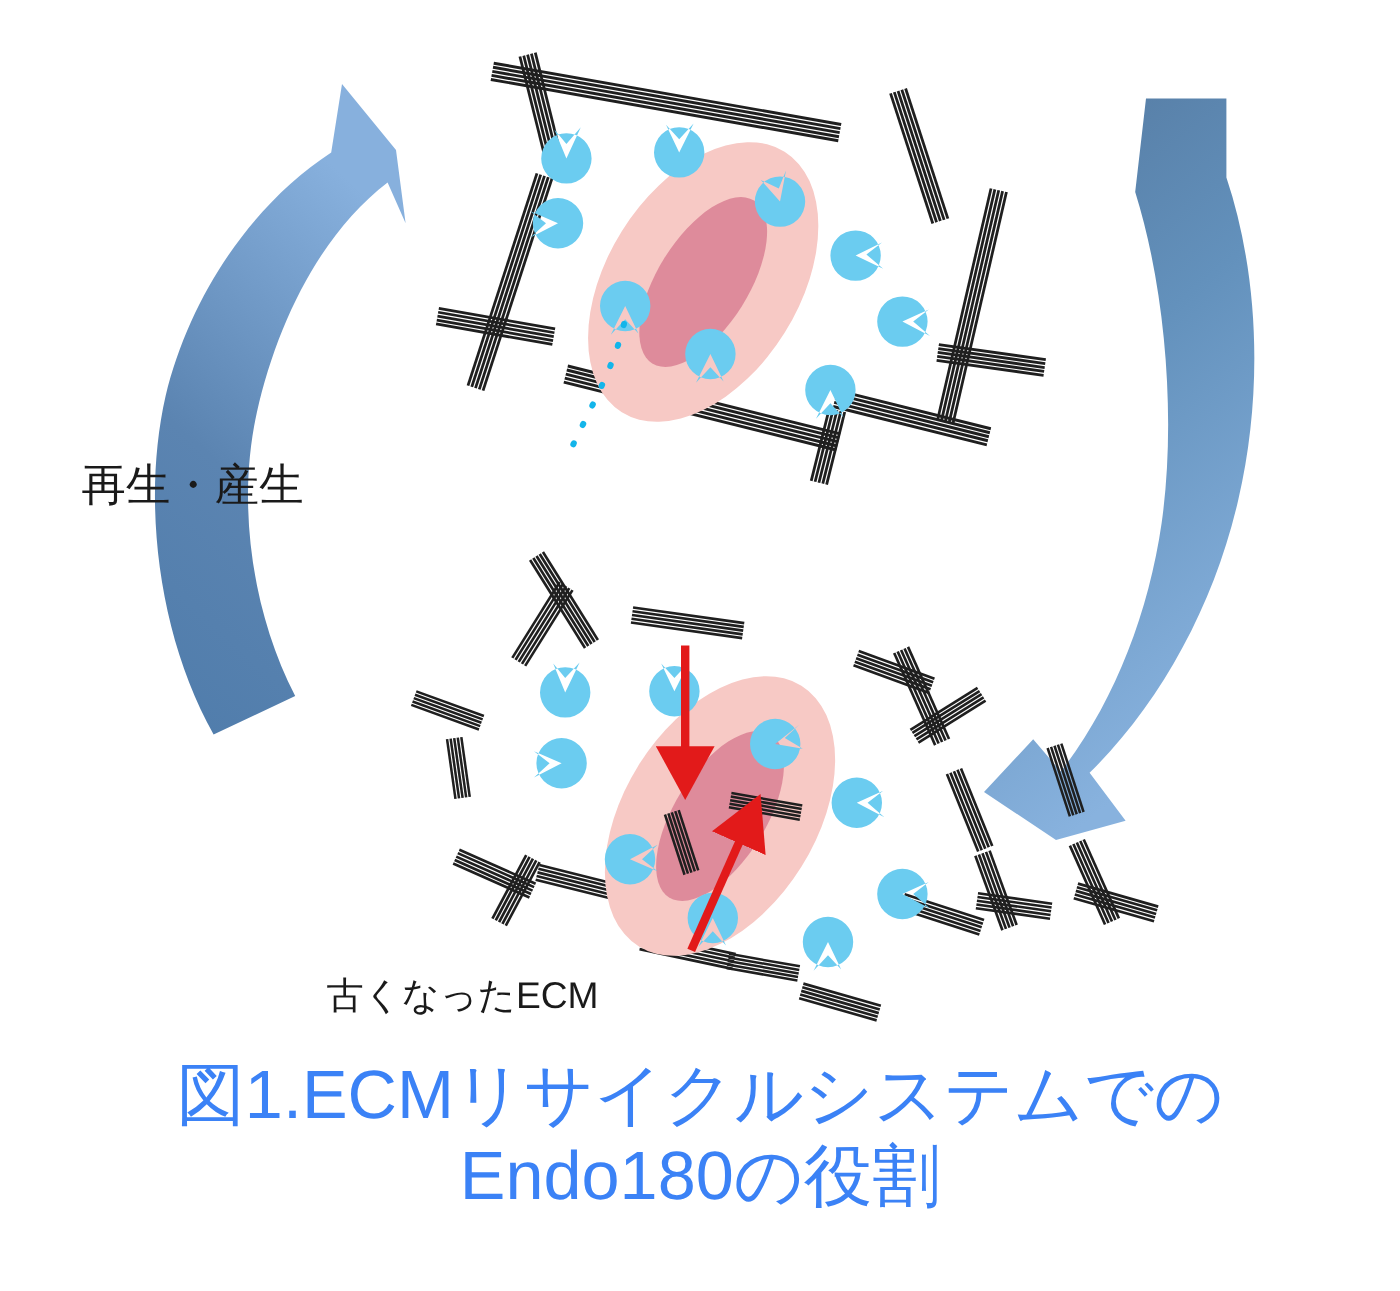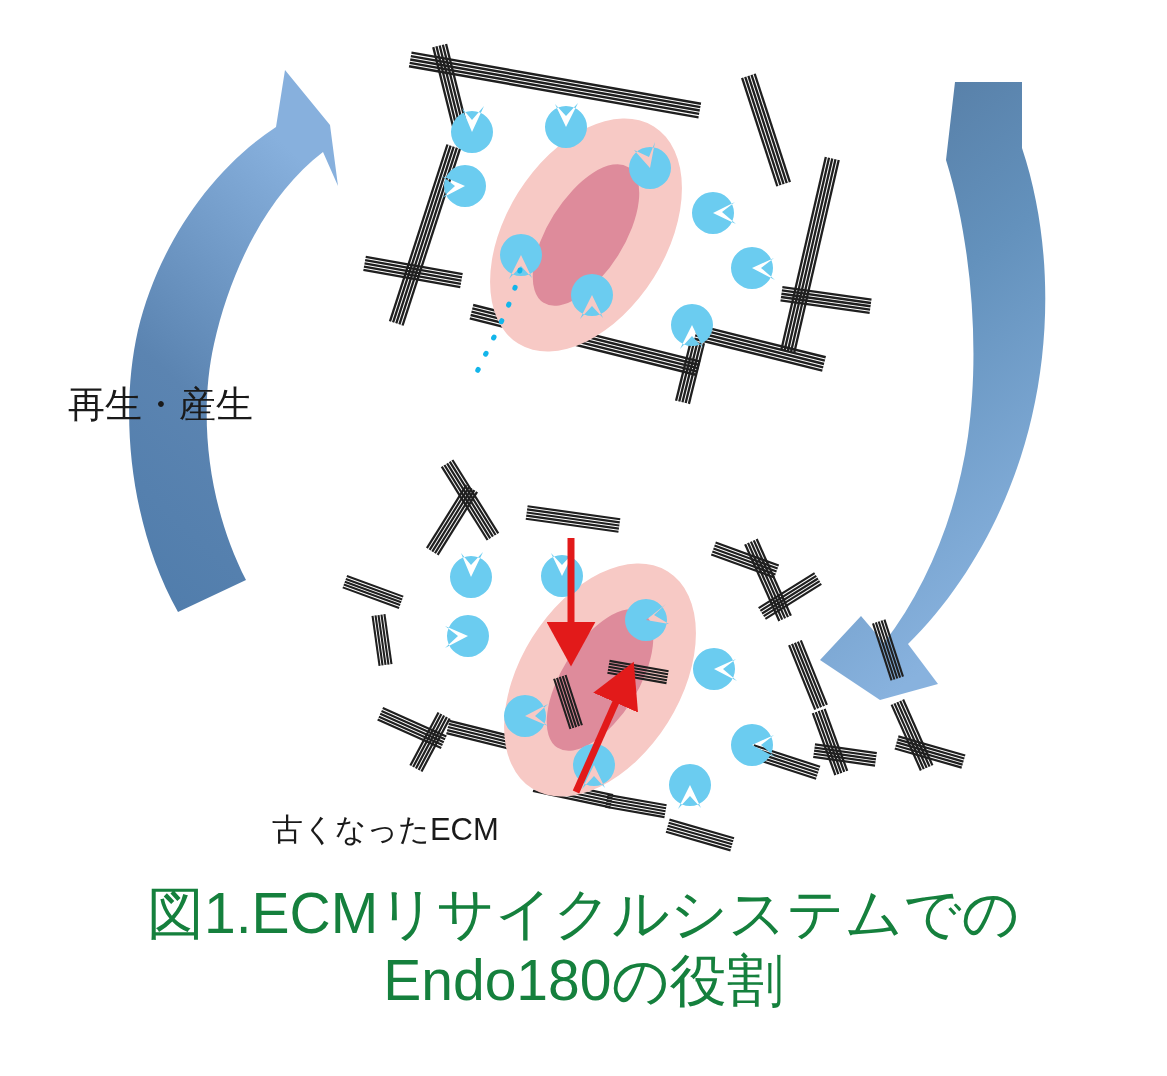--- a/index.html
+++ b/index.html
@@ -74,21 +74,21 @@
     top: -2px;
   }
   #figure-caption {
     position: absolute;
     left: 0;
     top: 880px;
     width: 1167px;
     text-align: center;
     font-family: "Liberation Sans", sans-serif;
     font-size: 57px;
-    color: #15803d;
+    color: #3b82f6;
     line-height: 1.18;
   }
   #figure-caption .cap-line {
     display: block;
     white-space: nowrap;
   }
 </style>
 </head>
 <body>
 

